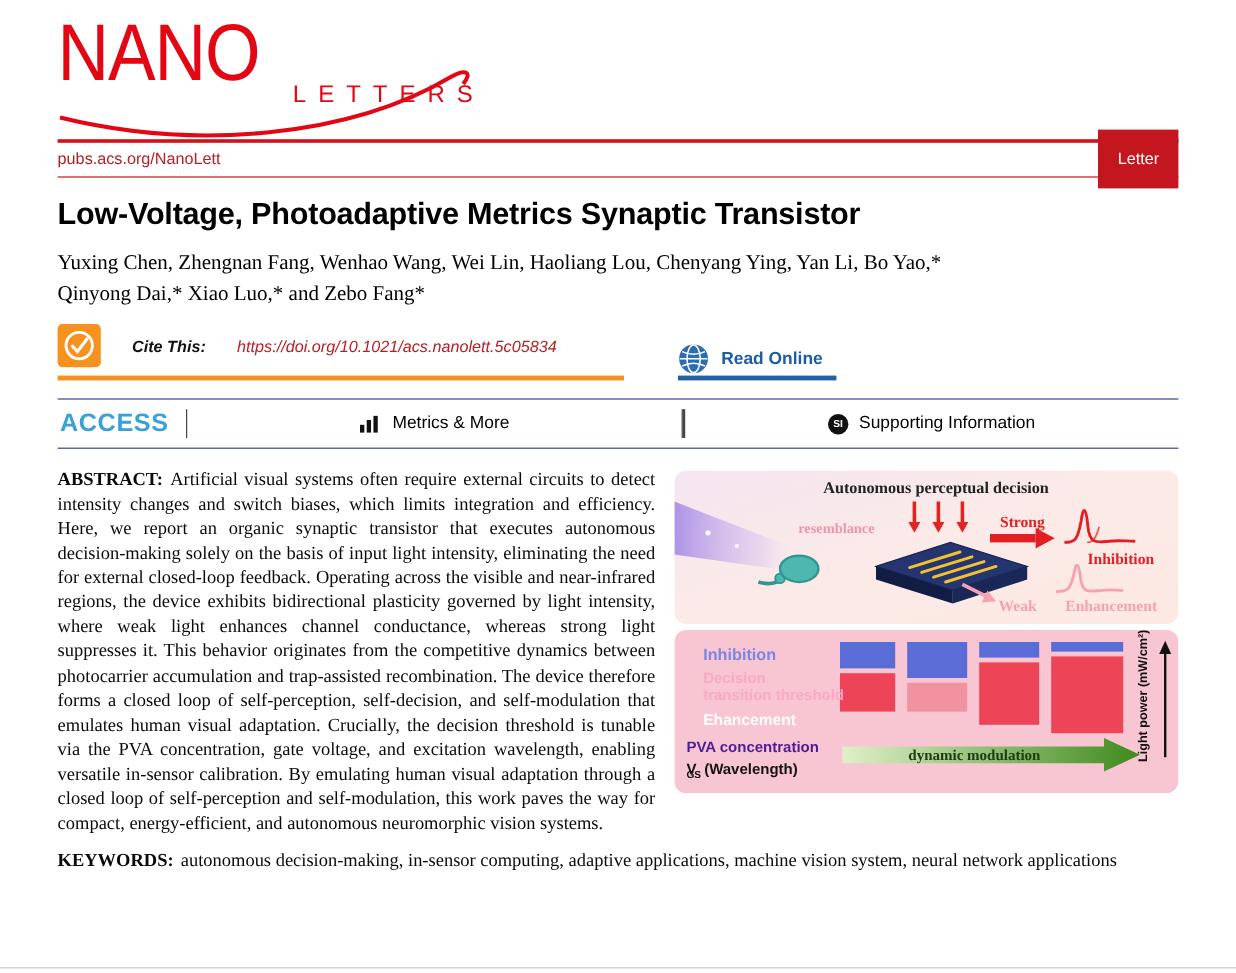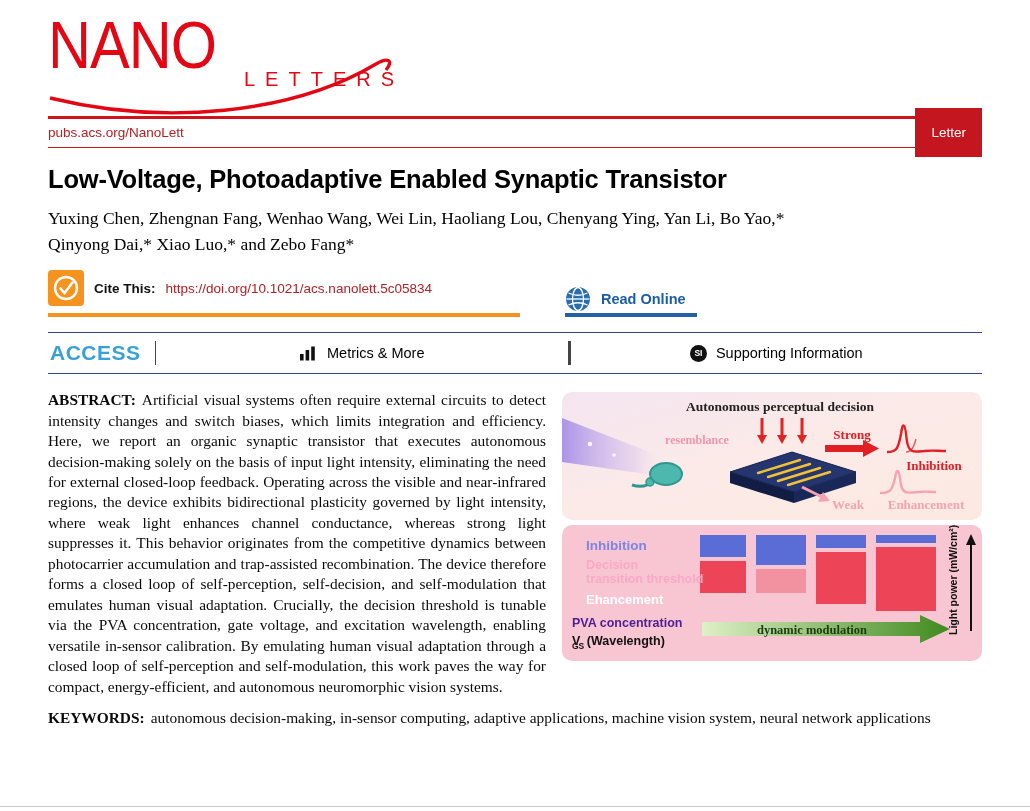--- a/index.html
+++ b/index.html
@@ -22,22 +22,22 @@
   .letter-badge { background:#c3161f; color:#fff; font-size:13.5px; padding:17px 16px; }
 
   
   .article-title { margin:15px 48px 0; font-size:25.5px; font-weight:bold; color:#000; line-height:1.28; letter-spacing:-0.2px; }
   .article-title span { display:block; }
   .authors { margin:11px 48px 0; font-family:"Liberation Serif", serif; font-size:17.5px; line-height:1.45; color:#000; }
   .authors span { display:block; }
 
   
   .cite-row { display:flex; align-items:flex-end; margin:13px 48px 0; }
-  .cite-box { display:flex; align-items:center; gap:10px; width:472px;
-              border-bottom:4px solid #f6921e; padding-bottom:7px; }
+  .cite-box { display:flex; align-items:center; gap:26px; width:472px;
+              border-bottom:4px solid #f6921e; padding-bottom:7px;font-style:italic; }
   .cite-icon { width:36px; height:36px; background:#f6921e; border-radius:4px; flex:0 0 auto; }
   .cite-label { font-size:13.5px; font-weight:bold; color:#111; }
   .cite-doi { font-size:13.5px; color:#b42025; }
   .read-box { display:flex; align-items:center; gap:10px; width:132px; margin-left:45px;
               border-bottom:4px solid #2660a4; padding-bottom:1px; }
   .read-label { font-size:14.5px; font-weight:bold; color:#1a5da6; white-space:nowrap; }
 
   
   .access-bar { display:flex; align-items:center; margin:15px 48px 16px;
                 border-top:1.6px solid #36459b; border-bottom:1.6px solid #36459b; padding:8px 0; }
@@ -90,21 +90,21 @@
   <div class="rule-red-thick"></div>
 
   <div class="journal-row">
     <span class="site-link">pubs.acs.org/NanoLett</span>
     <span class="letter-badge">Letter</span>
   </div>
 
   <div class="rule-red-thin"></div>
 
   <h1 class="article-title">
-    <span>Low-Voltage, Photoadaptive Enabled Synaptic Transistor</span>
+    <span>Low-Voltage, Photoadaptive Metrics Synaptic Transistor</span>
   </h1>
   <div class="authors">
     <span>Yuxing Chen, Zhengnan Fang, Wenhao Wang, Wei Lin, Haoliang Lou, Chenyang Ying, Yan Li, Bo Yao,*</span>
     <span>Qinyong Dai,* Xiao Luo,* and Zebo Fang*</span>
   </div>
 
   <div class="cite-row">
     <div class="cite-box">
       <div class="cite-icon">
         <svg width="36" height="36" viewBox="0 0 36 36">

